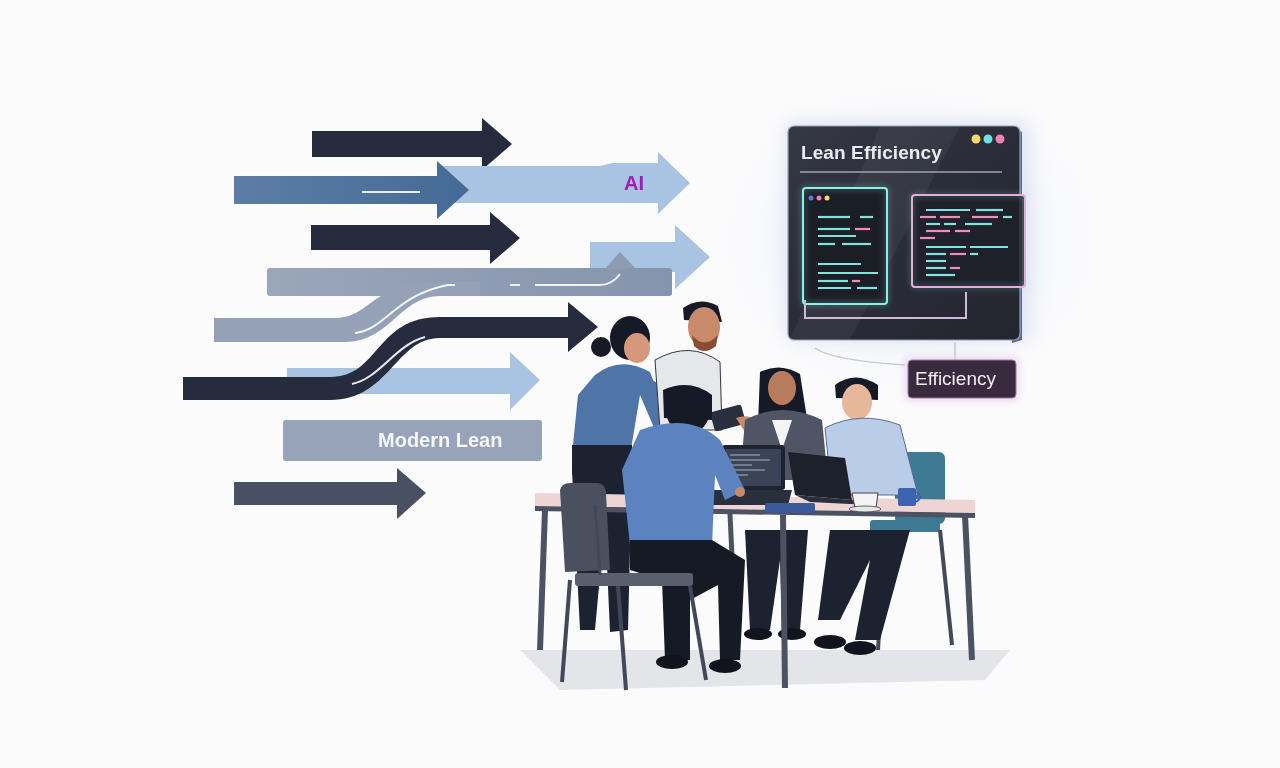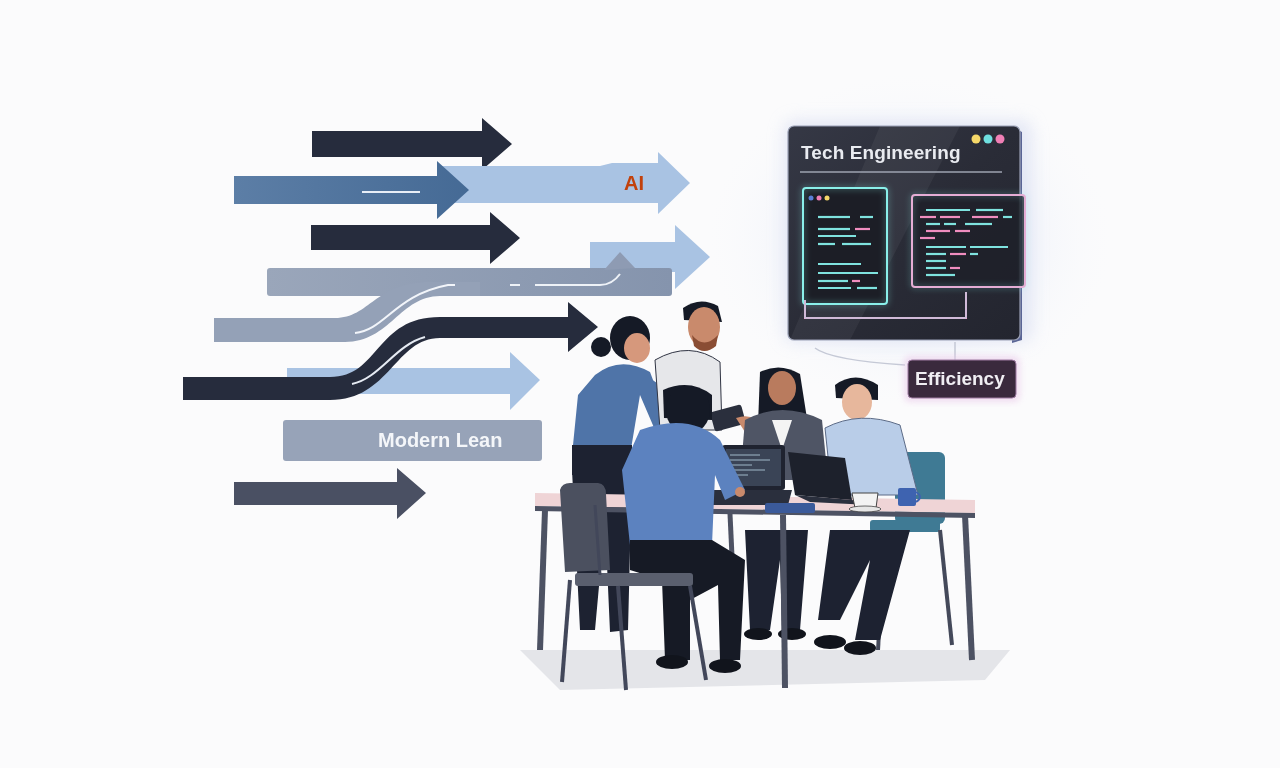--- a/index.html
+++ b/index.html
@@ -6,33 +6,33 @@
   body {
     width: 1280px; height: 768px; overflow: hidden;
     background: #fbfbfc;
     font-family: "Liberation Sans", "DejaVu Sans", sans-serif;
     position: relative;
   }
   .scene { position: absolute; inset: 0; }
   svg { position: absolute; left: 0; top: 0; }
   .label-ai {
     position: absolute; left: 624px; top: 172px;
-    font-size: 20px; font-weight: bold; color: #c2410c;
+    font-size: 20px; font-weight: bold; color: #a21caf;
   }
   .label-modern {
     position: absolute; left: 378px; top: 429px;
     font-size: 20px; font-weight: bold; color: #f4f6f9;
   }
   .panel-title {
     position: absolute; left: 801px; top: 142px;
     font-size: 19px; font-weight: bold; color: #e9ebf0; letter-spacing: 0.1px;
   }
   .eff-label {
     position: absolute; left: 915px; top: 368px;
-    font-size: 19px; font-weight: bold; color: #f0eef3;
+    font-size: 19px; font-weight: normal; color: #f0eef3;
   }
 </style>
 </head>
 <body>
 
 <div class="scene">
 
 <svg width="1280" height="768" viewBox="0 0 1280 768">
   <defs>
     <radialGradient id="glow" cx="0.5" cy="0.5" r="0.5">
@@ -261,16 +261,16 @@
       <line x1="570" y1="580" x2="562" y2="682" stroke="#42475a" stroke-width="4"></line>
       <line x1="618" y1="586" x2="626" y2="690" stroke="#42475a" stroke-width="4"></line>
       <line x1="690" y1="586" x2="706" y2="680" stroke="#42475a" stroke-width="4"></line>
       <line x1="595" y1="505" x2="600" y2="575" stroke="#42475a" stroke-width="3"></line>
     </g>
   </g>
 </svg>
 
 <div class="label-ai">AI</div>
 <div class="label-modern">Modern Lean</div>
-<div class="panel-title">Tech Engineering</div>
+<div class="panel-title">Lean Efficiency</div>
 <div class="eff-label">Efficiency</div>
 
 </div>
 
 </body></html>

